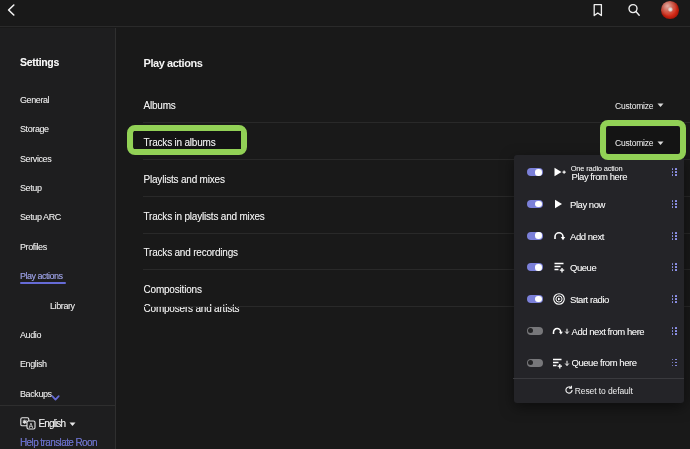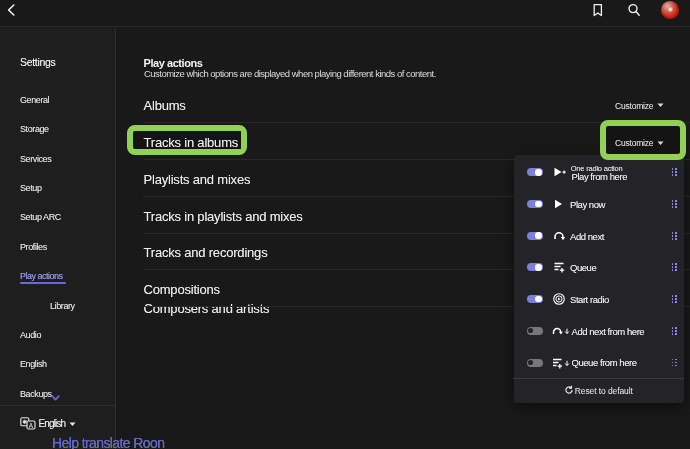--- a/index.html
+++ b/index.html
@@ -4,21 +4,21 @@
 <style>
   * { margin:0; padding:0; box-sizing:border-box; }
   html,body { width:690px; height:449px; background:#191919; overflow:hidden;
     font-family:"Liberation Sans", sans-serif; -webkit-font-smoothing:antialiased; }
   .abs { position:absolute; }
   .side-item, .row-label, .prow-text, .cust, .tk { text-shadow:0 0 0.5px rgba(235,235,235,0.5); }
   #stage { position:relative; width:690px; height:449px; background:#191919; }
   #topbar { left:0; top:0; width:690px; height:27px; background:#191919; border-bottom:1px solid #2a2a2a; }
   #sidebar { left:0; top:28px; width:116px; height:421px; background:#1e1e1f; border-right:1px solid #2f2f2f; }
   .side-item { position:absolute; left:20px; font-size:9px; letter-spacing:-0.4px; color:#e3e3e3; white-space:nowrap; line-height:10px; }
-  .row-label { position:absolute; left:143.5px; font-size:13px; letter-spacing:-0.2px; color:#ededed; white-space:nowrap; line-height:10px; }
+  .row-label { position:absolute; left:143.5px; font-size:10px; letter-spacing:-0.2px; color:#ededed; white-space:nowrap; line-height:10px; }
   .sep { position:absolute; left:143px; width:547px; height:1px; background:#292929; }
   #panel { left:513.8px; top:155px; width:170.2px; height:247.8px; background:#242428; border-radius:3px;
     box-shadow:0 4px 14px rgba(0,0,0,.5); }
   .toggle { position:absolute; left:526.5px; width:16px; height:8px; border-radius:4px; }
   .toggle.on { background:#7b80d9; }
   .toggle.on::after { content:""; position:absolute; right:0.7px; top:0.7px; width:6.6px; height:6.6px; border-radius:50%; background:#fff; }
   .toggle.off { background:#77777a; }
   .toggle.off::after { content:""; position:absolute; left:1.5px; top:1.5px; width:5px; height:5px; border-radius:50%; background:#232325; }
   .prow-text { position:absolute; left:570px; font-size:9.5px; letter-spacing:-0.45px; color:#f2f2f2; white-space:nowrap; line-height:11px; }
   .picon { position:absolute; left:550px; width:14px; height:14px; }
@@ -42,21 +42,21 @@
     <path d="M2.2 1.6 h7.2 v11 l-3.6 -2.7 l-3.6 2.7 z" fill="none" stroke="#f0f0f0" stroke-width="1.3" stroke-linejoin="round"></path>
   </svg>
   <svg class="abs" style="left:627px;top:3px" width="14" height="14" viewBox="0 0 14 14">
     <circle cx="6" cy="5.6" r="4" fill="none" stroke="#f0f0f0" stroke-width="1.4"></circle>
     <path d="M8.9 8.5 L12.2 12.2" stroke="#f0f0f0" stroke-width="1.4" stroke-linecap="round"></path>
   </svg>
   <div class="abs" style="left:661px;top:1px;width:17.6px;height:17.6px;border-radius:50%;
     background:radial-gradient(circle at 52% 47%, #eceae8 0%, #d8ccc8 11%, rgba(216,204,200,0) 20%),radial-gradient(circle at 36% 28%, rgba(226,196,188,0.85) 0%, rgba(206,142,128,0.5) 32%, rgba(0,0,0,0) 58%),radial-gradient(circle at 50% 50%, #dc3a26 0%, #d52d1a 42%, #b81c0c 62%, #7c1208 82%, #451009 100%);"></div>
 
   <div id="sidebar" class="abs"></div>
-  <div class="side-item" style="top:56.1px;font-size:10.5px;letter-spacing:-0.3px;font-weight:normal;color:#f5f5f5;line-height:12px;">Settings</div>
+  <div class="side-item" style="top:56.1px;font-size:10.5px;letter-spacing:-0.3px;font-weight:bold;color:#f5f5f5;line-height:12px;">Settings</div>
   <div class="side-item" style="top:94.8px;">General</div>
   <div class="side-item" style="top:124.2px;">Storage</div>
   <div class="side-item" style="top:153.6px;">Services</div>
   <div class="side-item" style="top:183px;">Setup</div>
   <div class="side-item" style="top:212.4px;">Setup ARC</div>
   <div class="side-item" style="top:241.8px;">Profiles</div>
   <div class="side-item" style="top:271.2px;color:#8d92e2;letter-spacing:-0.5px;">Play actions</div>
   <div class="abs" style="left:20px;top:282.3px;width:46px;height:1.8px;background:#666bd6;border-radius:1px;"></div>
   <div class="side-item" style="top:300.6px;padding-left:30px;">Library</div>
   <div class="side-item" style="top:330px;">Audio</div>
@@ -70,24 +70,23 @@
   <svg class="abs" style="left:19.5px;top:417px" width="16" height="13" viewBox="0 0 16 13">
     <rect x="0.8" y="0.8" width="8" height="8" rx="1.4" fill="none" stroke="#e8e8e8" stroke-width="1.1"></rect>
     <text x="4.8" y="7" font-size="6" fill="#e8e8e8" text-anchor="middle" font-family="Liberation Sans">✱</text>
     <rect x="7" y="4" width="8" height="8" rx="1.4" fill="#1e1e1f" stroke="#e8e8e8" stroke-width="1.1"></rect>
     <text x="11" y="10.6" font-size="6.5" fill="#e8e8e8" text-anchor="middle" font-family="Liberation Sans">A</text>
   </svg>
   <div class="side-item" style="left:38.6px;top:417.6px;font-size:10px;letter-spacing:-0.9px;color:#efefef;line-height:12px;">English</div>
   <svg class="abs" style="left:68.7px;top:421.6px" width="7" height="5" viewBox="0 0 7 5">
     <path d="M0.5 0.5 L3.5 3.9 L6.5 0.5 Z" fill="#e8e8e8"></path>
   </svg>
-  <div class="side-item" style="top:437.5px;font-size:14px;letter-spacing:-0.6px;color:#5f66cf;margin-left:32px;">Help translate Roon</div>
+  <div class="side-item" style="top:437.5px;font-size:10px;letter-spacing:-0.6px;color:#5f66cf;">Help translate Roon</div>
 
   <div class="abs" style="left:143.6px;top:57.2px;font-size:11px;font-weight:bold;letter-spacing:-0.45px;color:#f5f5f5;line-height:12px;">Play actions</div>
-  <div class="abs" style="left:143.9px;top:68.4px;font-size:9.5px;letter-spacing:-0.5px;color:#dcdcdc;line-height:11px;">Customize which options are displayed when playing different kinds of content.</div>
 
   <div class="row-label" style="top:100.8px;">Albums</div>
   <div class="row-label" style="top:174.6px;">Playlists and mixes</div>
   <div class="row-label" style="top:211.5px;">Tracks in playlists and mixes</div>
   <div class="row-label" style="top:248.3px;">Tracks and recordings</div>
   <div class="row-label" style="top:285.2px;">Compositions</div>
   <div class="row-label" style="top:304px;">Composers and artists</div>
 
   <div class="sep" style="top:121.9px;"></div>
   <div class="sep" style="top:158.8px;"></div>

